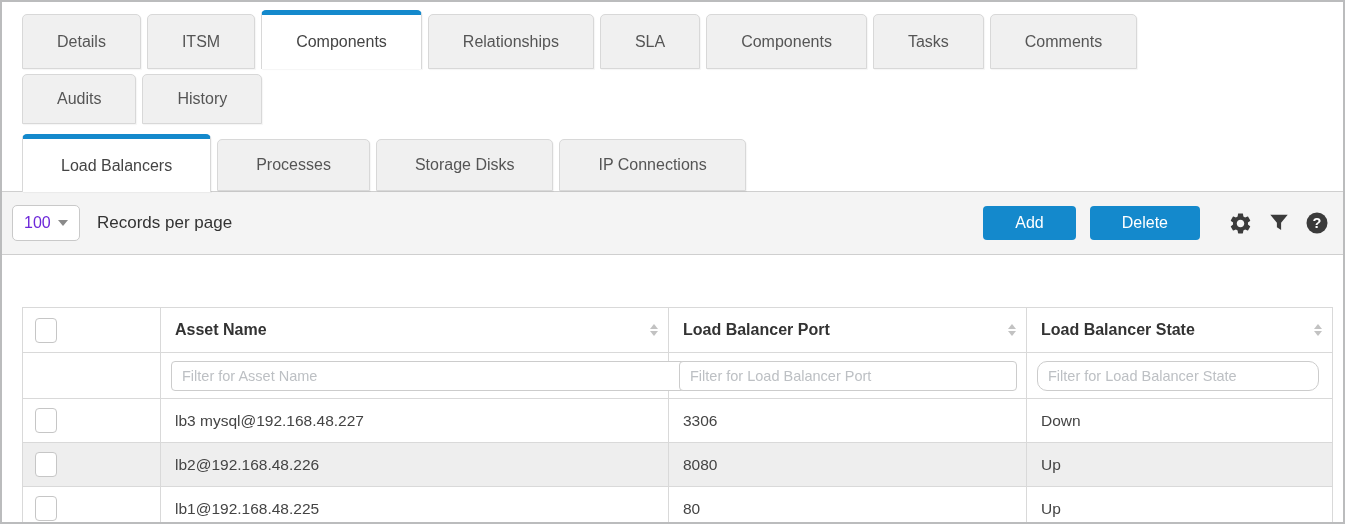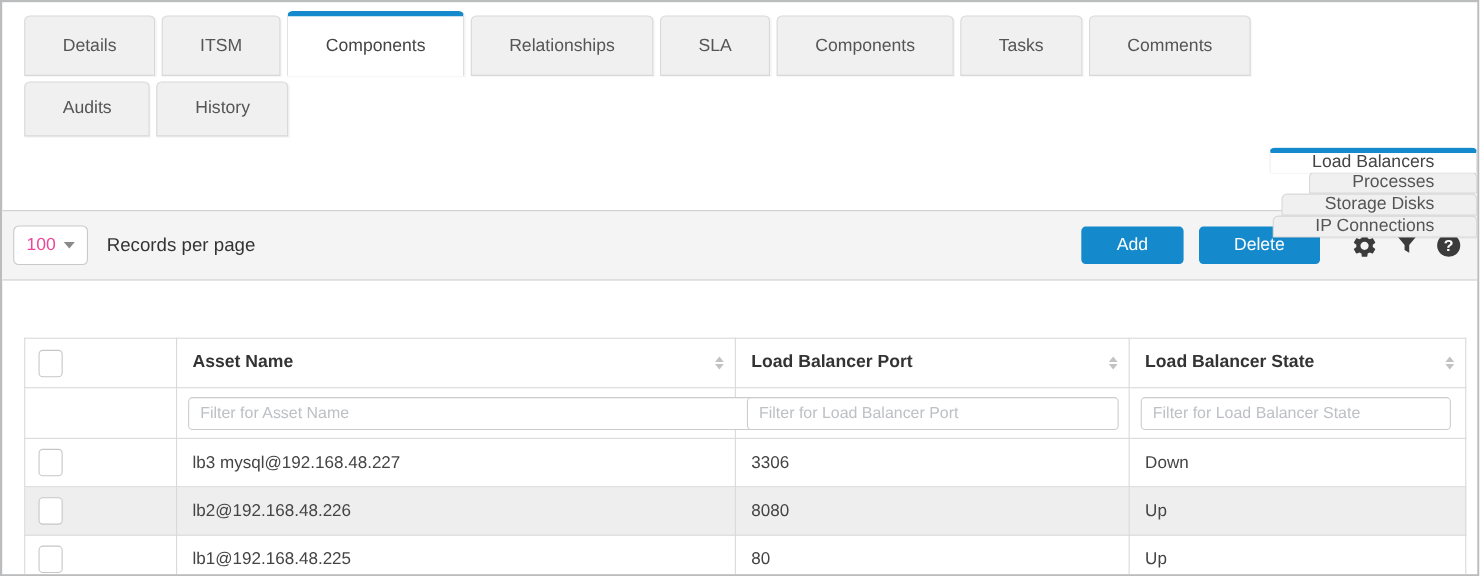--- a/index.html
+++ b/index.html
@@ -15,21 +15,21 @@
     width:1345px;height:524px;
     border:2px solid #bbbcbd;
     background:#fff;
     overflow:hidden;
     position:relative;
   }
   
   .tabrow{display:flex;align-items:flex-end;column-gap:6px;}
   .tabrow-1{margin-top:8px;padding-left:20px;height:59px;}
   .tabrow-2{margin-top:5px;padding-left:20px;height:50px;}
-  .subtabs{margin-top:10px;padding-left:20px;height:57px;position:relative;z-index:2;flex-direction:column;}
+  .subtabs{margin-top:10px;padding-left:20px;height:57px;position:relative;z-index:2;}
   .tab{
     height:55px;
     background:#f0f0f0;
     border:1px solid #d8d8d8;
     border-radius:5px 5px 0 0;
     display:flex;align-items:center;justify-content:center;
     padding:0 34px;
     font-size:16px;color:#555;
     cursor:pointer;
     box-shadow:1px 1px 1px rgba(0,0,0,0.04);
@@ -55,21 +55,21 @@
     display:flex;align-items:center;
     padding:0 14px 0 10px;
   }
   .select{
     width:68px;height:36px;
     background:#fff;
     border:1px solid #c9c9c9;
     border-radius:5px;
     display:flex;align-items:center;justify-content:space-between;
     padding:0 11px;
-    font-size:16px;color:#ec4899;
+    font-size:16px;color:#6d28d9;
     cursor:pointer;
   }
   .caret{
     width:0;height:0;
     border-left:5px solid transparent;
     border-right:5px solid transparent;
     border-top:6px solid #8a8a8a;
   }
   .rpp-label{margin-left:17px;font-size:17px;color:#333;}
   .toolbar-right{margin-left:auto;display:flex;align-items:center;}
@@ -112,21 +112,21 @@
     border:1px solid #ccc;border-radius:4px;
     padding:0 10px;
     font-size:14.5px;color:#555;
     font-family:"Liberation Sans",sans-serif;
     background:#fff;
     outline:none;
   }
   .filter-input::placeholder{color:#bdc0c4;}
   thead td:nth-child(2) .filter-input{width:540px;}
   thead td:nth-child(3) .filter-input{width:338px;}
-  thead td:nth-child(4) .filter-input{width:282px;}
+  thead td:nth-child(4) .filter-input{width:282px;border-radius:10px;}
 </style>
 </head>
 <body>
 
 <div class="page">
 
   <div class="tabrow tabrow-1" id="tabs-row1">
       <div class="tab">Details</div>
       <div class="tab">ITSM</div>
       <div class="tab active">Components</div>

